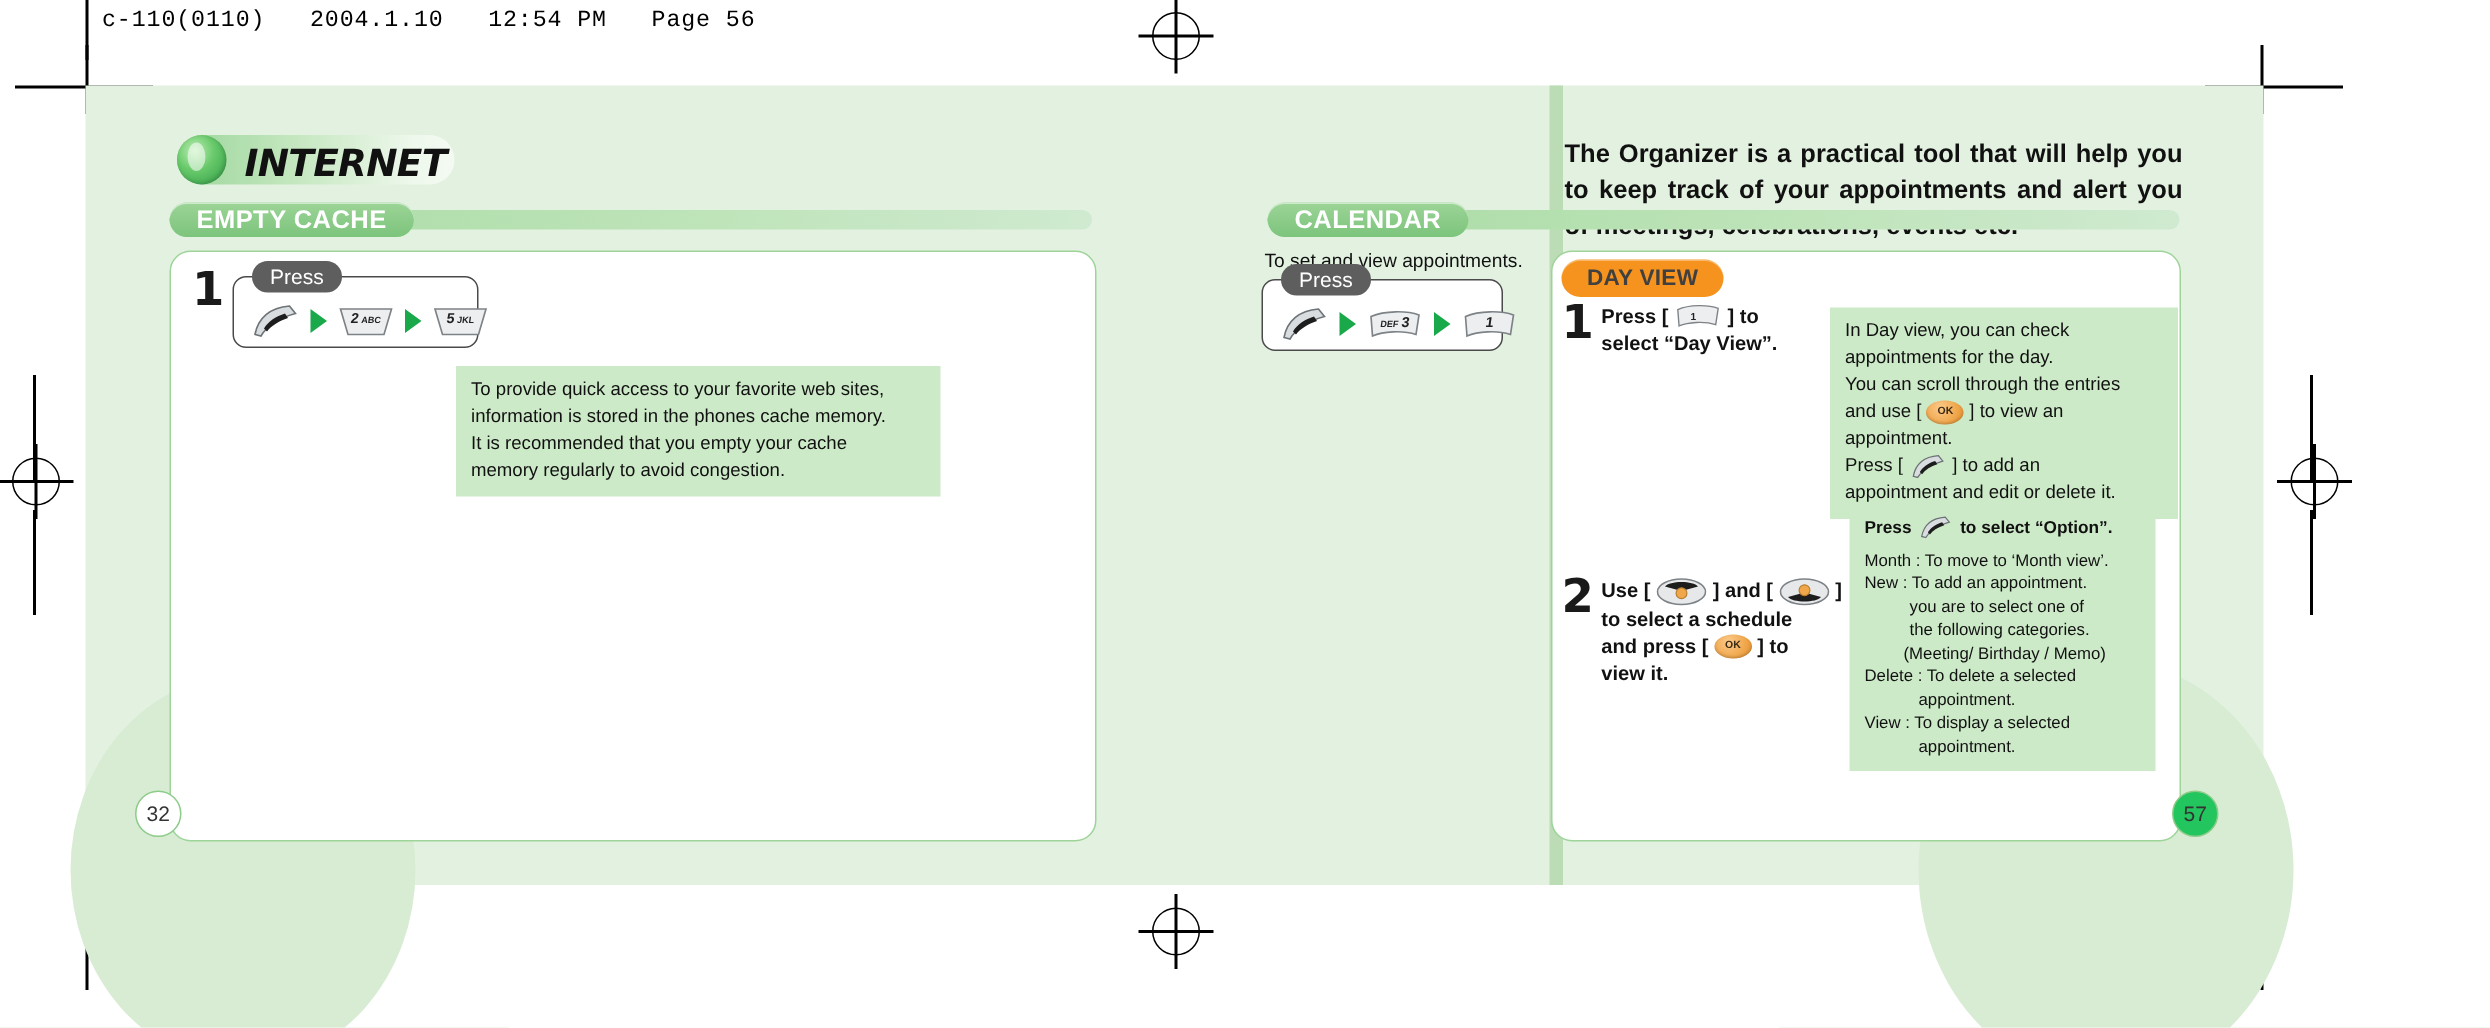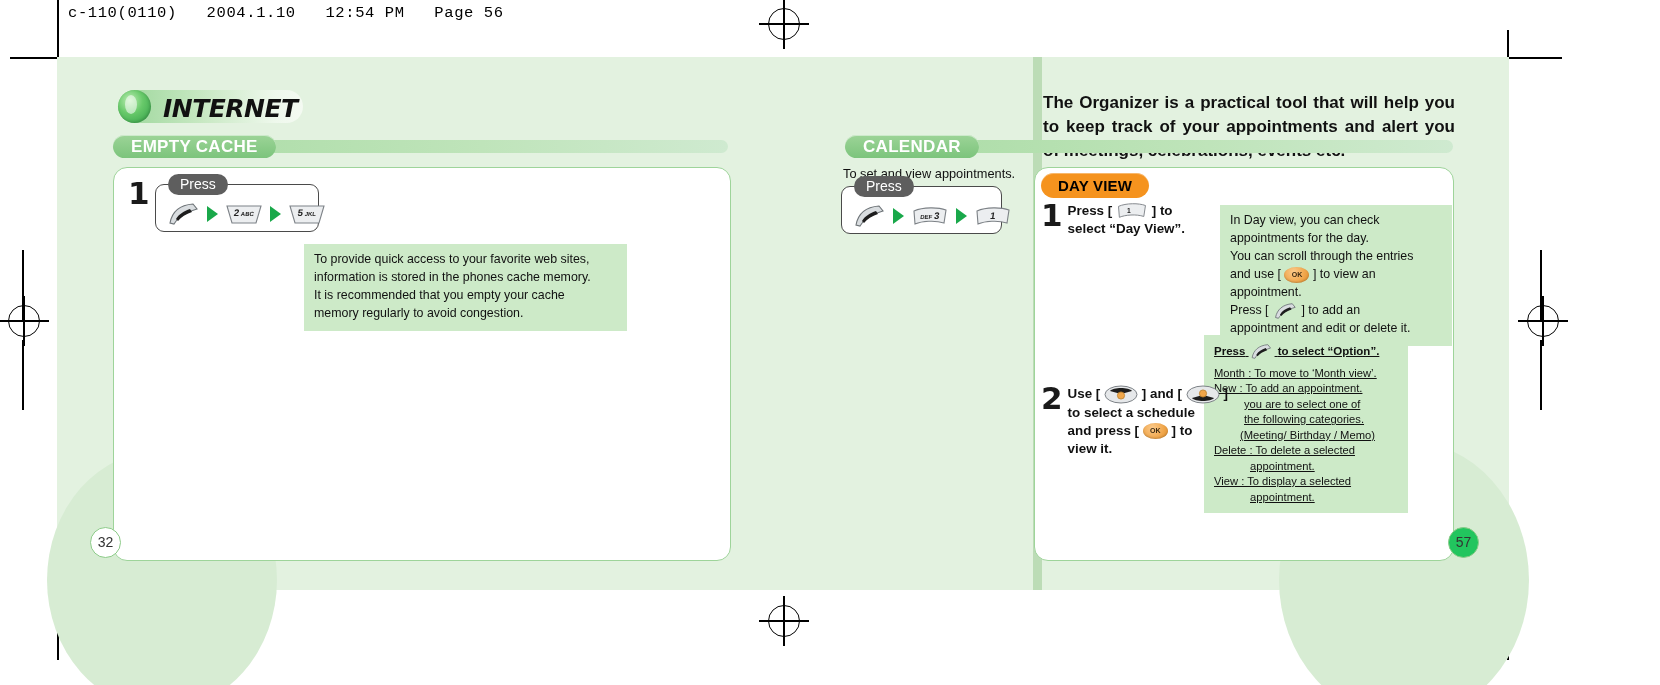--- a/index.html
+++ b/index.html
@@ -134,21 +134,21 @@
   .stepnum{
     font-family:"DejaVu Sans",sans-serif;
     font-size:31px;font-weight:bold;color:#1a1a1a;line-height:.85;
     margin-right:5px;flex:0 0 auto;
   }
   .steptext{font-size:13.4px;font-weight:bold;line-height:1.33;color:#111;}
 
   
   .dayview{
     position:absolute;height:25px;line-height:25px;padding:0 17px;border-radius:13px;
-    background:#f5931e;color:#000000;font-size:15px;font-weight:bold;letter-spacing:.2px;
+    background:#f5931e;color:#404040;font-size:15px;font-weight:bold;letter-spacing:.2px;
     box-shadow:inset 0 1px 0 rgba(255,255,255,.35);
   }
 
   
   .ico{display:inline-block;vertical-align:middle;position:relative;}
   .ico-ok{
     width:25px;height:16px;border-radius:50%;
     background:radial-gradient(circle at 38% 30%,#fbc98a 0%,#f0a64a 60%,#dd8b2b 100%);
     box-shadow:inset 0 -1px 2px rgba(0,0,0,.2);
   }
@@ -321,21 +321,21 @@
         <svg width="26" height="16" viewBox="0 0 34 22">
           <path d="M4 20 C6 9 14 2 27 1 L31 6 C20 9 12 14 8 21 Z" fill="#d9dde0" stroke="#6d7377" stroke-width="1.2"></path>
           <path d="M10 16 C13 11 18 8 24 6 L26 9 C20 11 15 14 12 18 Z" fill="#1d1d1d"></path>
         </svg>
       </span>
       <span>] to add an</span>
     </div>
     <div>appointment and edit or delete it.</div>
   </div>
 
-  <div class="note small" style="left:1204px;top:335px;width:184px;padding-top:9px;text-decoration:underline;">
+  <div class="note small" style="left:1233px;top:335px;width:184px;padding-top:9px;">
     <div style="font-weight:bold;font-size:11.5px;margin-bottom:6px;">
       <span>Press</span>
       <span class="ico ico-pen">
         <svg width="24" height="15" viewBox="0 0 34 22">
           <path d="M4 20 C6 9 14 2 27 1 L31 6 C20 9 12 14 8 21 Z" fill="#d9dde0" stroke="#6d7377" stroke-width="1.2"></path>
           <path d="M10 16 C13 11 18 8 24 6 L26 9 C20 11 15 14 12 18 Z" fill="#1d1d1d"></path>
         </svg>
       </span>
       <span>to select “Option”.</span>
     </div>

